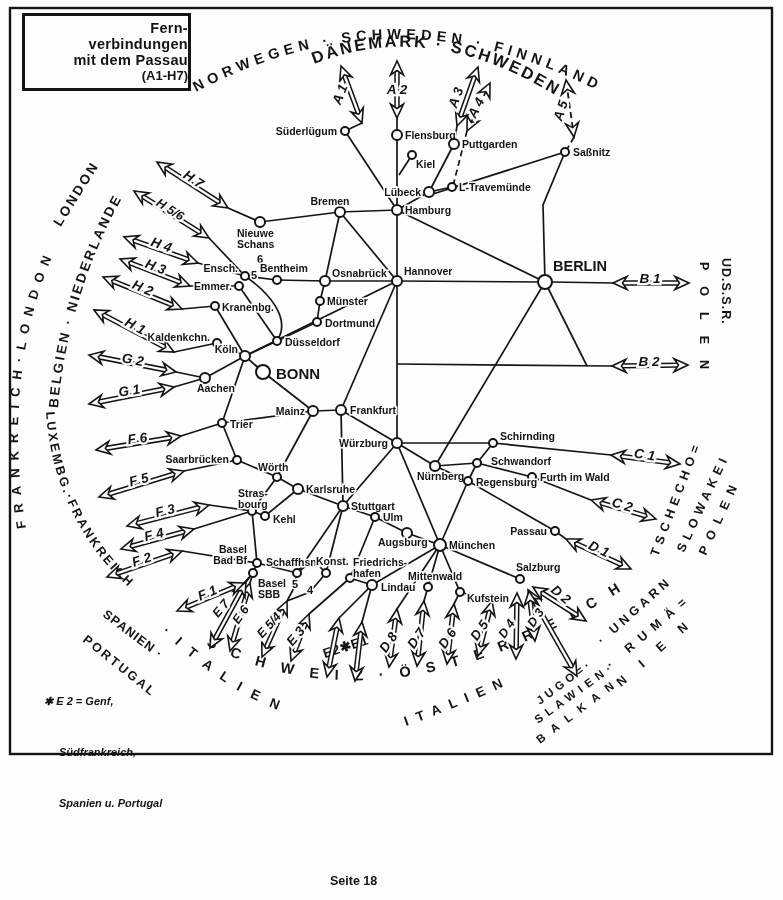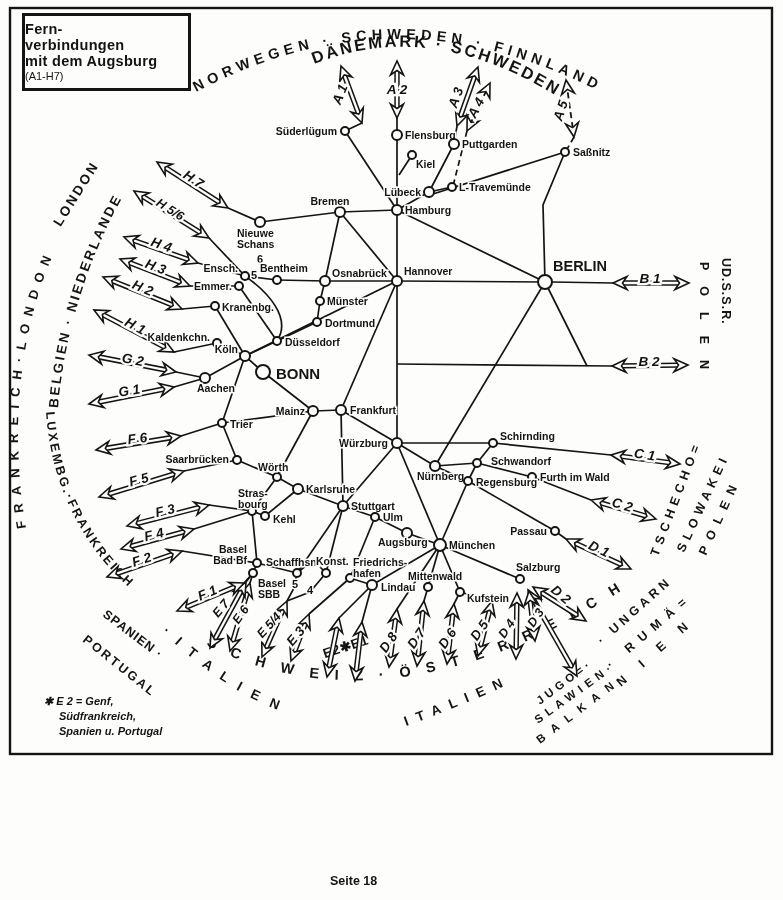--- a/index.html
+++ b/index.html
@@ -1,25 +1,25 @@
 <!DOCTYPE html>
 <html><head>
 <meta charset="utf-8">
 <style>
   html,body{margin:0;padding:0;background:#e8e8e6;}
   .page{position:relative;width:783px;height:900px;background:#fdfdfb;font-family:"Liberation Sans",sans-serif;overflow:hidden;}
   svg{position:absolute;left:0;top:0;}
   svg text{font-family:"Liberation Sans",sans-serif;fill:#141414;}
   .title-box{position:absolute;left:22px;top:13px;width:163px;height:72px;border:3px solid #141414;
-    background:#fdfdfb;display:flex;flex-direction:column;justify-content:center;align-items:flex-start;
+    background:#fdfdfb;display:flex;flex-direction:column;justify-content:center;align-items:flex-end;
     text-align:center;line-height:1.1;z-index:3;}
   .title-box .t1,.title-box .t2,.title-box .t3{font-weight:bold;font-size:14.5px;color:#141414;letter-spacing:.3px;}
-  .title-box .t4{font-weight:normal;font-size:11px;color:#141414;}
+  .title-box .t4{font-weight:bold;font-size:13px;color:#141414;}
   .footnote{position:absolute;left:44px;top:694px;font-size:11px;font-weight:bold;color:#141414;line-height:1.35;z-index:3;font-style:italic;}
-  .footnote .ind{padding-left:15px;}
+  .footnote .ind{padding-left:15px;margin-top:36px;}
   .footer{position:absolute;left:330px;top:874px;width:80px;font-size:12.5px;font-weight:bold;color:#141414;}
 </style>
 </head>
 <body>
 
 <div class="page">
   <svg id="map" width="783" height="900" viewBox="0 0 783 900">
       <defs>
         <path id="rl-norwegen-schweden-finnland" d="M 196,92 Q 400,-16 608,96" fill="none"></path>
         <path id="rl-daenemark-schweden" d="M 314,64 Q 440,14 578,110" fill="none"></path>
@@ -463,21 +463,21 @@
       <circle cx="428" cy="587" r="4" fill="#fdfdfb" stroke="#141414" stroke-width="2"></circle>
       <text font-size="10.5" font-weight="bold" text-anchor="start" stroke="#fdfdfb" stroke-width="3" paint-order="stroke"><tspan x="408" y="580">Mittenwald</tspan></text>
       <circle cx="460" cy="592" r="4" fill="#fdfdfb" stroke="#141414" stroke-width="2"></circle>
       <text font-size="10.5" font-weight="bold" text-anchor="start" stroke="#fdfdfb" stroke-width="3" paint-order="stroke"><tspan x="467" y="602">Kufstein</tspan></text>
       <circle cx="520" cy="579" r="4" fill="#fdfdfb" stroke="#141414" stroke-width="2"></circle>
       <text font-size="10.5" font-weight="bold" text-anchor="start" stroke="#fdfdfb" stroke-width="3" paint-order="stroke"><tspan x="516" y="571">Salzburg</tspan></text>
     </svg>
   <div class="title-box">
     <div class="t1">Fern-</div>
     <div class="t2">verbindungen</div>
-    <div class="t3">mit dem Augsburg</div>
+    <div class="t3">mit dem Passau</div>
     <div class="t4">(A1-H7)</div>
   </div>
   <div class="footnote">
     <div>✱ E 2 = Genf,</div>
     <div class="ind">Südfrankreich,</div>
     <div class="ind">Spanien u. Portugal</div>
   </div>
   <div class="footer">Seite 18</div>
 </div>
 

